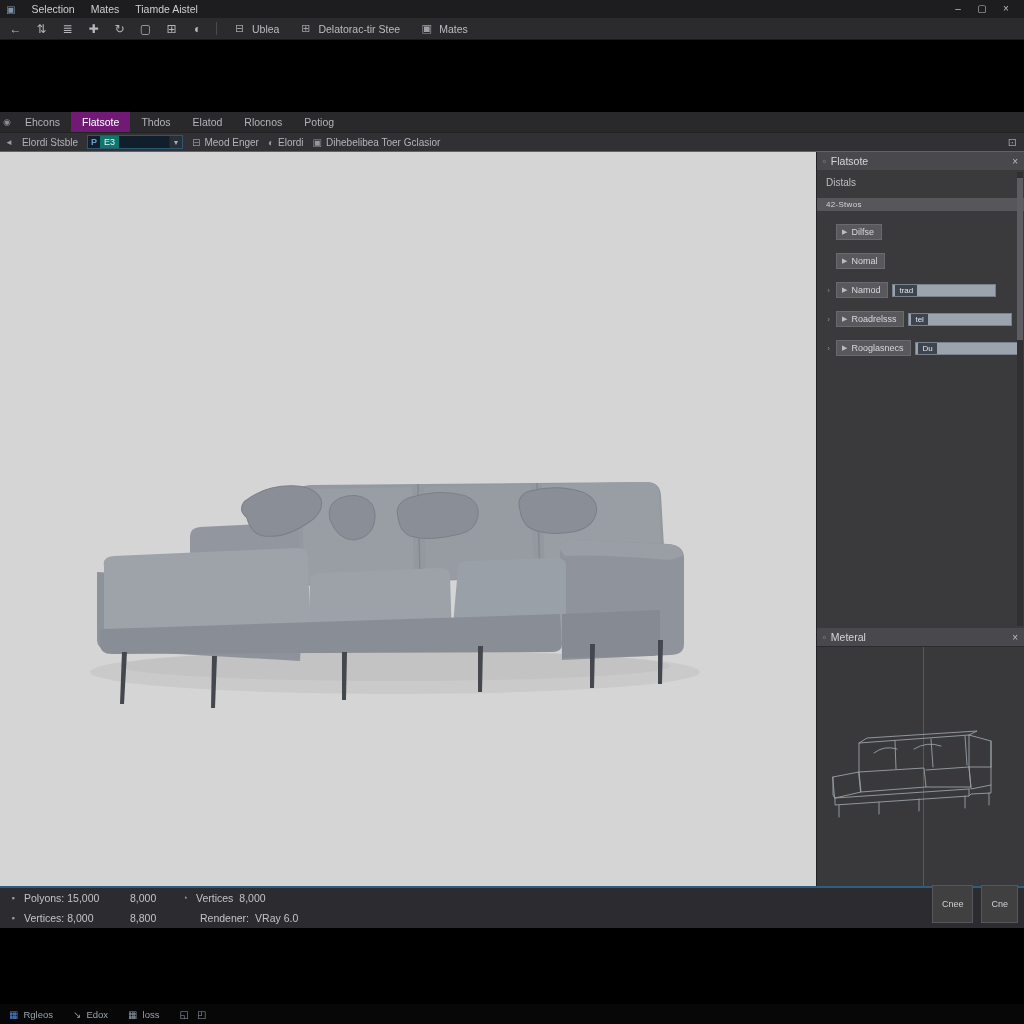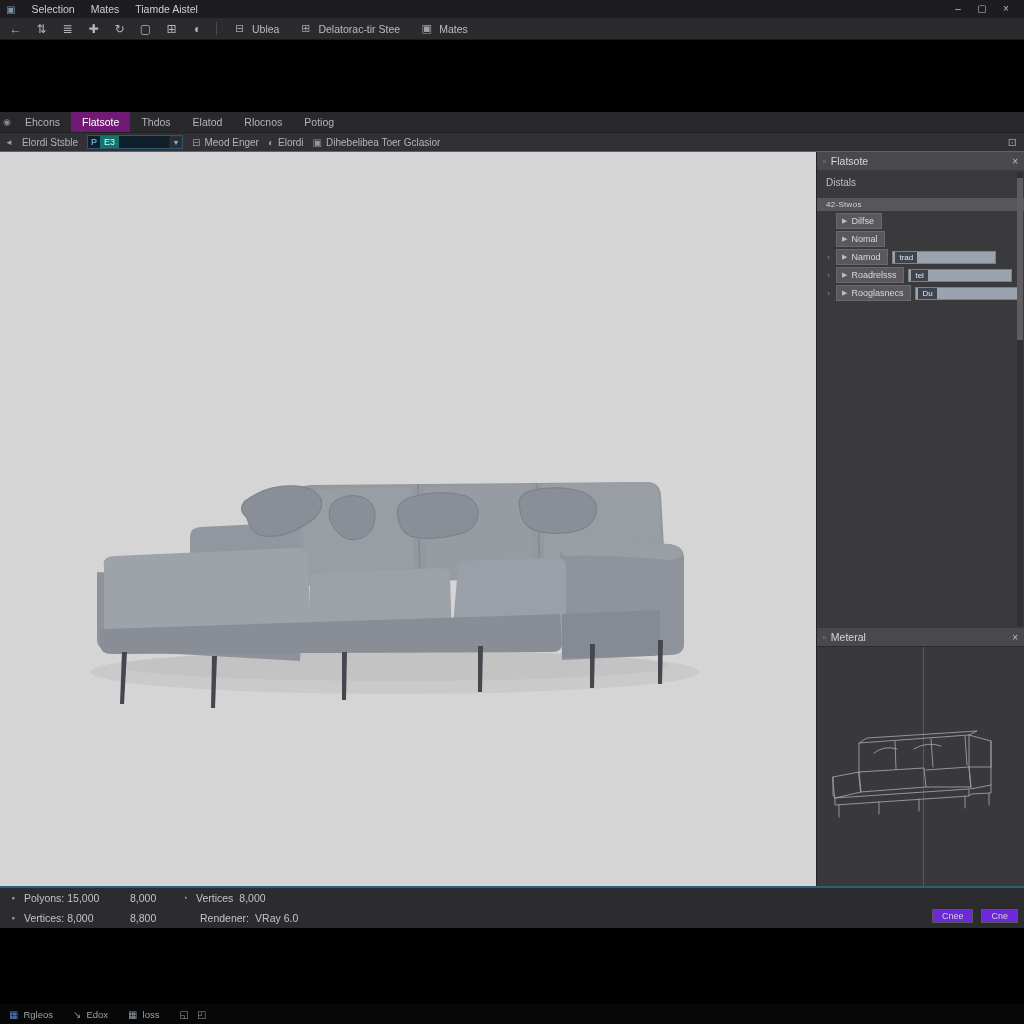--- a/index.html
+++ b/index.html
@@ -64,21 +64,21 @@
     display:flex; flex-direction:column; font-size:10px; }
   .panel-header { height:18px; background:#49494d; display:flex; align-items:center;
     gap:5px; padding:0 6px; color:#d6d6d9; font-size:10.5px; flex:0 0 18px; }
   .panel-sq { color:#a9a9ae; font-size:8px; }
   .panel-close { margin-left:auto; color:#bfbfc3; font-size:10px; }
 
   .material-body { height:458px; flex:0 0 458px; position:relative; padding-top:4px; }
   .mat-subtitle { padding:3px 9px 2px; color:#bfbfc3; }
   .mat-selected { margin-top:8px; background:#57575b; color:#d4d4d8; font-size:8px;
     padding:2px 9px; letter-spacing:.3px; }
-  .mat-row { display:flex; align-items:center; gap:4px; margin:2px 0 0 8px; }
+  .mat-row { display:flex; align-items:center; gap:4px; margin:13px 0 0 8px; }
   .row-chev { color:#8e8e93; font-size:8px; width:7px; }
   .row-chev.empty { visibility:hidden; }
   .mat-btn { background:#58585d; border:1px solid #69696e; color:#d8d8db;
     font-size:9px; padding:2px 7px 2px 5px; display:flex; align-items:center; gap:4px; }
   .mat-btn .arr { font-size:7px; color:#bdbdc1; }
   .mat-input { width:104px; height:13px; background:#9aa3ae; border:1px solid #79828c;
     display:flex; align-items:center; padding:0 2px; }
   .mat-chip { background:#3d444d; color:#e2e6ea; font-size:8px; line-height:11px;
     padding:0 4px; }
   .scroll-track { position:absolute; top:2px; bottom:2px; right:1px; width:6px; background:#303033; }
@@ -90,22 +90,22 @@
 
   
   .statusbar { height:42px; background:#2c2c30; border-top:2px solid #2d5e80;
     font-size:10.5px; color:#c4c4c8; position:relative; }
   .status-row { height:20px; display:flex; align-items:center; padding:0 8px; gap:6px; }
   .sicon { color:#9b9ba0; font-size:9px; width:10px; }
   .scol1 { width:100px; }
   .scol2 { width:44px; }
   .sp14 { width:14px; }
   .status-btns { position:absolute; right:6px; bottom:5px; display:flex; gap:8px; }
-  .status-btn { background:#6d28d9; border:1px solid #56565c; color:#cfd2d6;
-    font-size:9px; padding:1px 9px; }
+  .status-btn { background:#404040; border:1px solid #56565c; color:#cfd2d6;
+    font-size:9px; padding:13px 9px; }
 
   
   .taskbar { height:20px; background:#070708; display:flex; align-items:center;
     gap:20px; padding:0 9px; font-size:9.5px; color:#9aa3ad; }
   .tk-item { display:flex; align-items:center; gap:5px; }
   .tk-item .ticon { font-size:10px; color:#8d99a5; }
   .tk-item.first .ticon { color:#4f86d8; }
   .tk-icons { display:flex; gap:8px; color:#8d99a5; font-size:10px; }
 </style>
 </head>

